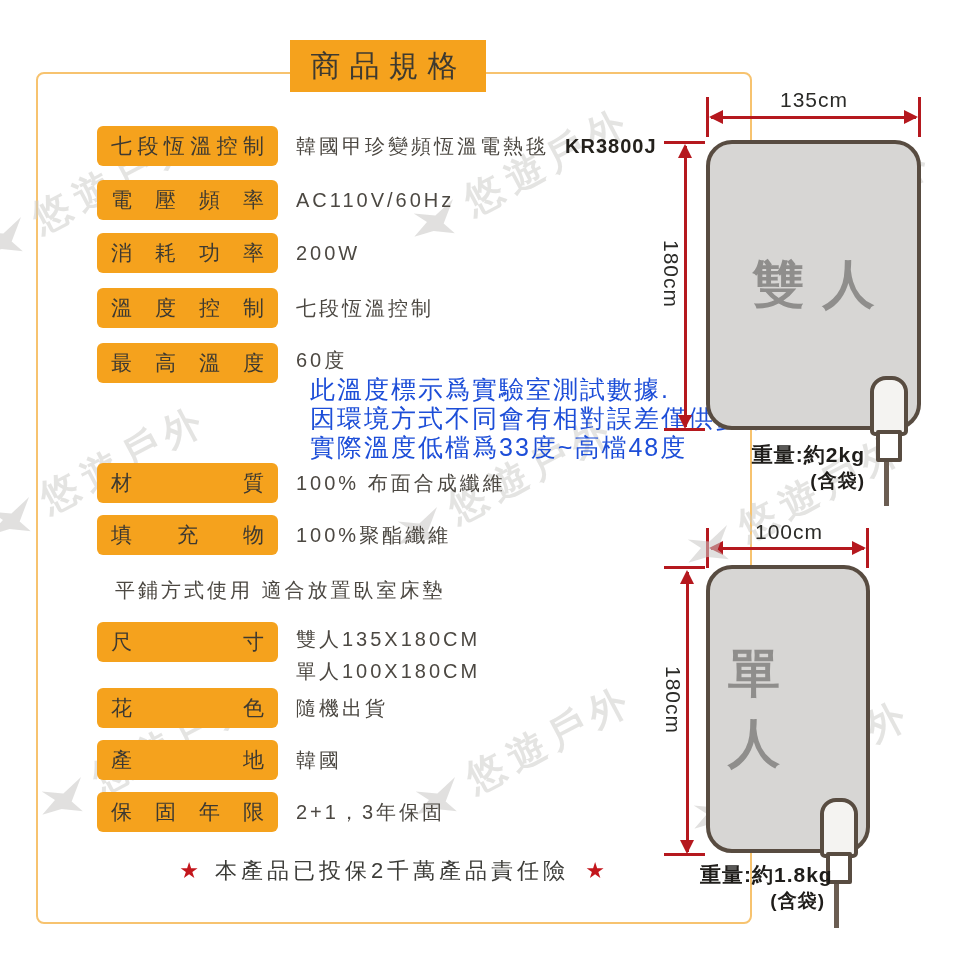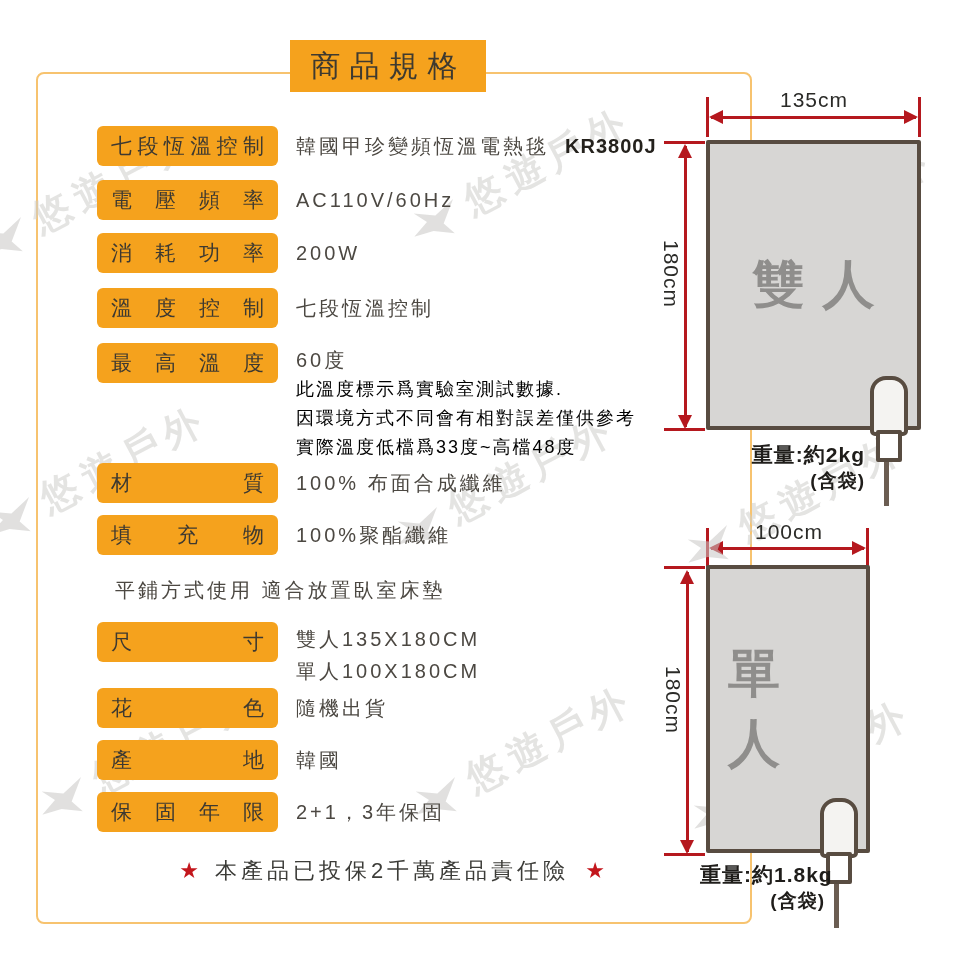--- a/index.html
+++ b/index.html
@@ -42,31 +42,31 @@
     font-size:21px;font-weight:500;color:#3d3931;
     text-align:justify;text-align-last:justify;
   }
   .value-block{margin-left:18px;padding-top:0;}
   .vline{
     font-size:20px;line-height:40px;color:#4c4842;letter-spacing:3px;white-space:nowrap;
   }
   .vline .bold{font-weight:bold;color:#24211c;letter-spacing:1px;margin-left:16px;}
   .top-align .vline{line-height:29px;padding-top:3px;}
   .note{
-    font-size:18px;line-height:29px;color:#000000;letter-spacing:2px;white-space:nowrap;
+    font-size:25px;line-height:29px;color:#1d4ed8;letter-spacing:2px;white-space:nowrap;margin-left:14px;
   }
   
   .footer{
     left:36px;top:856px;width:712px;text-align:center;z-index:4;
     font-size:22px;color:#3c3c38;letter-spacing:4px;white-space:nowrap;
   }
   .footer .star{color:#c3161c;font-size:22px;margin:0 16px;letter-spacing:0;}
   
   .blanket{
-    background:#d7d6d4;border:4px solid #584c41;border-radius:2px;
+    background:#d7d6d4;border:4px solid #584c41;border-radius:26px;
     z-index:5;display:flex;align-items:center;justify-content:center;
   }
   .blanket-label{
     font-size:52px;font-weight:bold;color:#8f8e8c;
     letter-spacing:18px;padding-left:18px;
   }
   .dim-line-h{height:3px;background:#b5181e;z-index:4;}
   .dim-line-h::before,.dim-line-h::after{
     content:"";position:absolute;top:-6px;border-top:7px solid transparent;border-bottom:7px solid transparent;
   }

